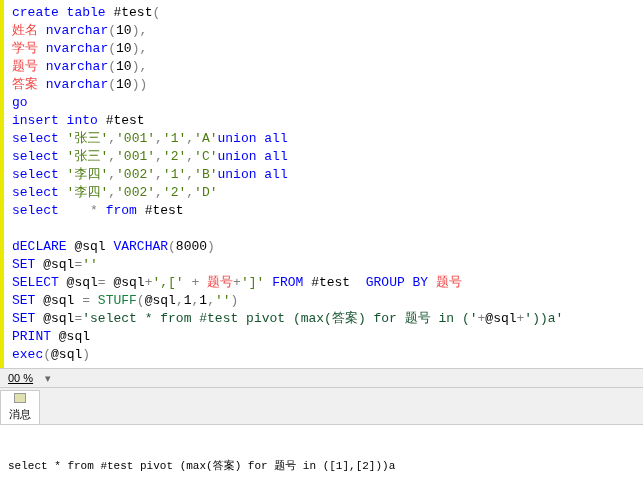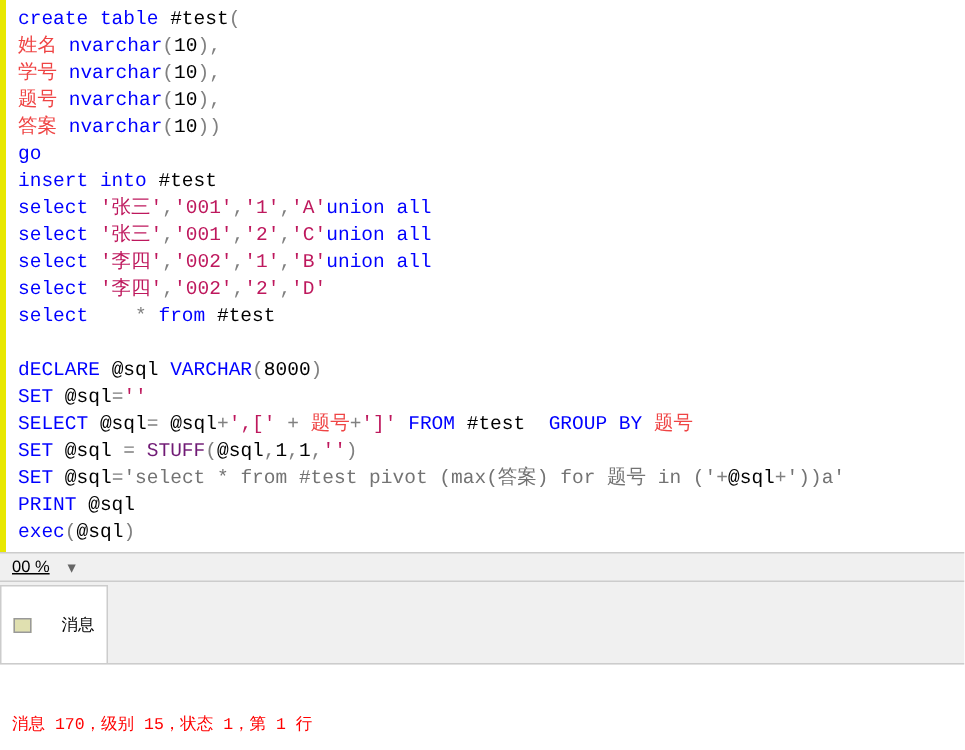--- a/index.html
+++ b/index.html
@@ -1,29 +1,29 @@
 <!DOCTYPE html>
 <html><head>
 <meta charset="utf-8">
 <style>
 * { margin: 0; padding: 0; box-sizing: border-box; }
 body { font-family: Consolas, 'Courier New', monospace; font-size: 13px; background: #fff; width: 643px; height: 500px; overflow: hidden; }
 .editor { background: #fff; padding: 4px 20px 4px 8px; border-left: 4px solid #e8e800; white-space: pre; line-height: 18px; }
 .kw-blue { color: #0000ff; }
 .kw-green { color: #ef4444; }
-.str-red { color: #be185d; }
-.str-red2 { color: #737373; }
-.func-pink { color: #701a75; }
+.str-red { color: #4d7c0f; }
+.str-red2 { color: #14532d; }
+.func-pink { color: #15803d; }
 .gray { color: #808080; }
 .black { color: #000; }
 .zoom-bar { background: #f0f0f0; border-top: 1px solid #ccc; border-bottom: 1px solid #ccc; padding: 2px 4px; display: flex; align-items: center; font-family: 'Segoe UI', sans-serif; font-size: 11px; }
 .zoom-val { display: inline-block; padding: 1px 4px; text-decoration: underline; }
 .zoom-btn { margin-left: 8px; color: #666; cursor: pointer; user-select: none; }
 .tabs { background: #f0f0f0; border-bottom: 1px solid #ccc; display: flex; font-family: 'Segoe UI', sans-serif; font-size: 11px; }
-.tab { display: flex; align-items: center; gap: 20px; padding: 18px 8px; background: #fff; border: 1px solid #ccc; border-bottom: none; margin-top: 2px; }
+.tab { display: flex; align-items: center; gap: 4px; padding: 2px 8px; background: #fff; border: 1px solid #ccc; border-bottom: none; margin-top: 2px; flex-direction: column; }
 .tab-icon { width: 12px; height: 10px; background: #e0e0b0; border: 1px solid #999; }
 .results { padding: 4px 8px; font-family: Consolas, 'Courier New', monospace; font-size: 11px; line-height: 15px; white-space: pre; }
 .err-red { color: #ff0000; }
 </style>
 </head>
 <body>
 
 <div class="editor" id="editor"><div><span class="kw-blue">create table </span><span class="black">#test</span><span class="gray">(</span></div><div><span class="kw-green">姓名 </span><span class="kw-blue">nvarchar</span><span class="gray">(</span><span class="black">10</span><span class="gray">),</span></div><div><span class="kw-green">学号 </span><span class="kw-blue">nvarchar</span><span class="gray">(</span><span class="black">10</span><span class="gray">),</span></div><div><span class="kw-green">题号 </span><span class="kw-blue">nvarchar</span><span class="gray">(</span><span class="black">10</span><span class="gray">),</span></div><div><span class="kw-green">答案 </span><span class="kw-blue">nvarchar</span><span class="gray">(</span><span class="black">10</span><span class="gray">))</span></div><div><span class="kw-blue">go</span></div><div><span class="kw-blue">insert into </span><span class="black">#test</span></div><div><span class="kw-blue">select </span><span class="str-red">'张三'</span><span class="gray">,</span><span class="str-red">'001'</span><span class="gray">,</span><span class="str-red">'1'</span><span class="gray">,</span><span class="str-red">'A'</span><span class="kw-blue">union all</span></div><div><span class="kw-blue">select </span><span class="str-red">'张三'</span><span class="gray">,</span><span class="str-red">'001'</span><span class="gray">,</span><span class="str-red">'2'</span><span class="gray">,</span><span class="str-red">'C'</span><span class="kw-blue">union all</span></div><div><span class="kw-blue">select </span><span class="str-red">'李四'</span><span class="gray">,</span><span class="str-red">'002'</span><span class="gray">,</span><span class="str-red">'1'</span><span class="gray">,</span><span class="str-red">'B'</span><span class="kw-blue">union all</span></div><div><span class="kw-blue">select </span><span class="str-red">'李四'</span><span class="gray">,</span><span class="str-red">'002'</span><span class="gray">,</span><span class="str-red">'2'</span><span class="gray">,</span><span class="str-red">'D'</span></div><div><span class="kw-blue">select    </span><span class="gray">* </span><span class="kw-blue">from </span><span class="black">#test</span></div><div>&nbsp;</div><div><span class="kw-blue">dECLARE </span><span class="black">@sql </span><span class="kw-blue">VARCHAR</span><span class="gray">(</span><span class="black">8000</span><span class="gray">)</span></div><div><span class="kw-blue">SET </span><span class="black">@sql</span><span class="gray">=</span><span class="str-red">''</span></div><div><span class="kw-blue">SELECT </span><span class="black">@sql</span><span class="gray">= </span><span class="black">@sql</span><span class="gray">+</span><span class="str-red">',[' </span><span class="gray">+ </span><span class="kw-green">题号</span><span class="gray">+</span><span class="str-red">']' </span><span class="kw-blue">FROM </span><span class="black">#test  </span><span class="kw-blue">GROUP BY </span><span class="kw-green">题号</span></div><div><span class="kw-blue">SET </span><span class="black">@sql </span><span class="gray">= </span><span class="func-pink">STUFF</span><span class="gray">(</span><span class="black">@sql</span><span class="gray">,</span><span class="black">1</span><span class="gray">,</span><span class="black">1</span><span class="gray">,</span><span class="str-red">''</span><span class="gray">)</span></div><div><span class="kw-blue">SET </span><span class="black">@sql</span><span class="gray">=</span><span class="str-red2">'select * from #test pivot (max(答案) for 题号 in ('</span><span class="gray">+</span><span class="black">@sql</span><span class="gray">+</span><span class="str-red2">'))a'</span></div><div><span class="kw-blue">PRINT </span><span class="black">@sql</span></div><div><span class="kw-blue">exec</span><span class="gray">(</span><span class="black">@sql</span><span class="gray">)</span></div></div>
 
 <div class="zoom-bar">
@@ -32,15 +32,16 @@
 </div>
 
 <div class="tabs">
   <div class="tab">
     <span class="tab-icon"></span>
     <span>消息</span>
   </div>
 </div>
 
 <div class="results">
+  <div class="black">select * from #test pivot (max(答案) for 题号 in ([1],[2]))a</div>
   <div class="err-red">消息 170，级别 15，状态 1，第 1 行</div>
   
 </div>
 
 </body></html>

